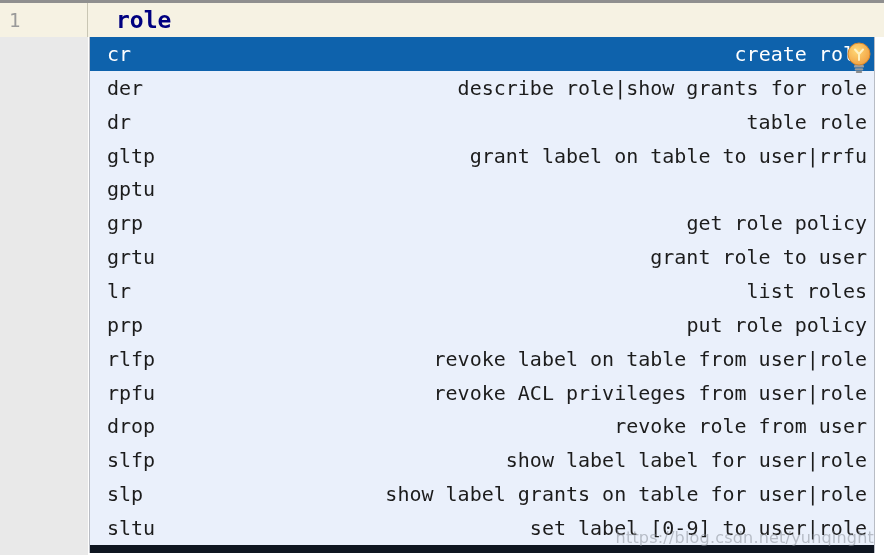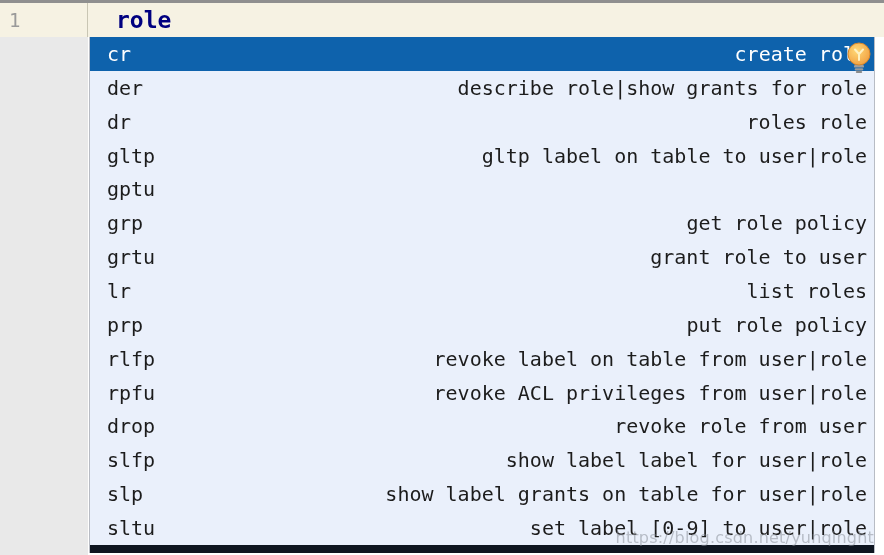--- a/index.html
+++ b/index.html
@@ -70,22 +70,22 @@
                   <stop offset="100%" stop-color="#f09b3d"></stop>
                 </radialGradient>
               </defs>
               <rect x="9" y="24" width="10" height="2.6" rx="1.2" fill="#9e9e9e"></rect>
               <rect x="9.7" y="27.2" width="8.6" height="2.3" rx="1.1" fill="#9a9a9a"></rect>
               <rect x="10.8" y="30" width="6.4" height="2.1" rx="1" fill="#8c8c8c"></rect>
               <circle cx="14" cy="13" r="11" fill="url(#bg)" stroke="#d8872b" stroke-width="1"></circle>
               <path d="M14 19 L14 13 M14 13 L10 8.5 M14 13 L18 8.5" fill="none" stroke="#fff1c2" stroke-width="2" stroke-linecap="round"></path>
             </svg></span></div>
         <div class="row"><span class="abbr">der</span><span class="desc">describe role|show grants for role</span></div>
-        <div class="row"><span class="abbr">dr</span><span class="desc">roles role</span></div>
-        <div class="row"><span class="abbr">gltp</span><span class="desc">gltp label on table to user|role</span></div>
+        <div class="row"><span class="abbr">dr</span><span class="desc">table role</span></div>
+        <div class="row"><span class="abbr">gltp</span><span class="desc">grant label on table to user|rrfu</span></div>
         <div class="row"><span class="abbr">gptu</span></div>
         <div class="row"><span class="abbr">grp</span><span class="desc">get role policy</span></div>
         <div class="row"><span class="abbr">grtu</span><span class="desc">grant role to user</span></div>
         <div class="row"><span class="abbr">lr</span><span class="desc">list roles</span></div>
         <div class="row"><span class="abbr">prp</span><span class="desc">put role policy</span></div>
         <div class="row"><span class="abbr">rlfp</span><span class="desc">revoke label on table from user|role</span></div>
         <div class="row"><span class="abbr">rpfu</span><span class="desc">revoke ACL privileges from user|role</span></div>
         <div class="row"><span class="abbr">drop</span><span class="desc">revoke role from user</span></div>
         <div class="row"><span class="abbr">slfp</span><span class="desc">show label label for user|role</span></div>
         <div class="row"><span class="abbr">slp</span><span class="desc">show label grants on table for user|role</span></div>

